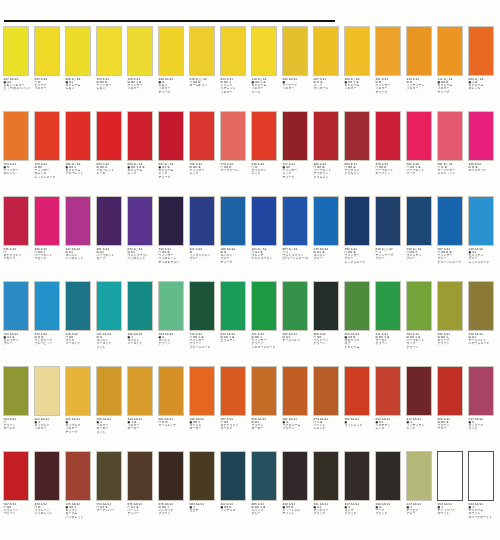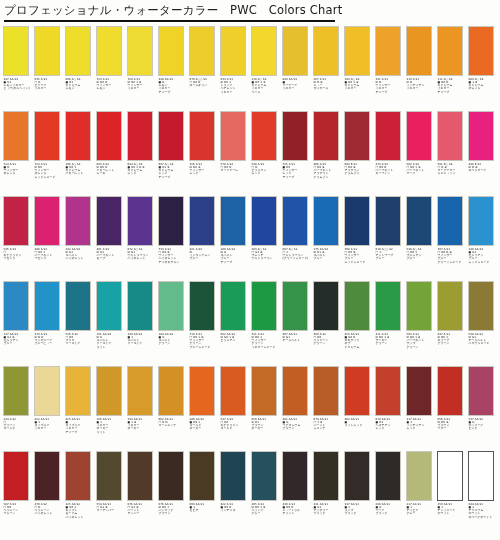--- a/index.html
+++ b/index.html
@@ -96,21 +96,20 @@
     word-break: break-all;
     white-space: pre-line;
   }
 </style>
 </head>
 <body>
 
 <div id="page">
 
   <div id="header">
-    <div id="header-title">プロフェッショナル・ウォーターカラー　PWC　Colors Chart</div>
     <div id="header-rule"></div>
   </div>
 
   <div id="grid">
       <div class="chart-row">
         <div class="swatch-cell">
           <div class="swatch" style="background: rgb(236, 225, 41);"></div>
           <div class="label-block">
             <div class="label-code">347 AA S4</div>
             <div class="label-marks">■ G1</div>

